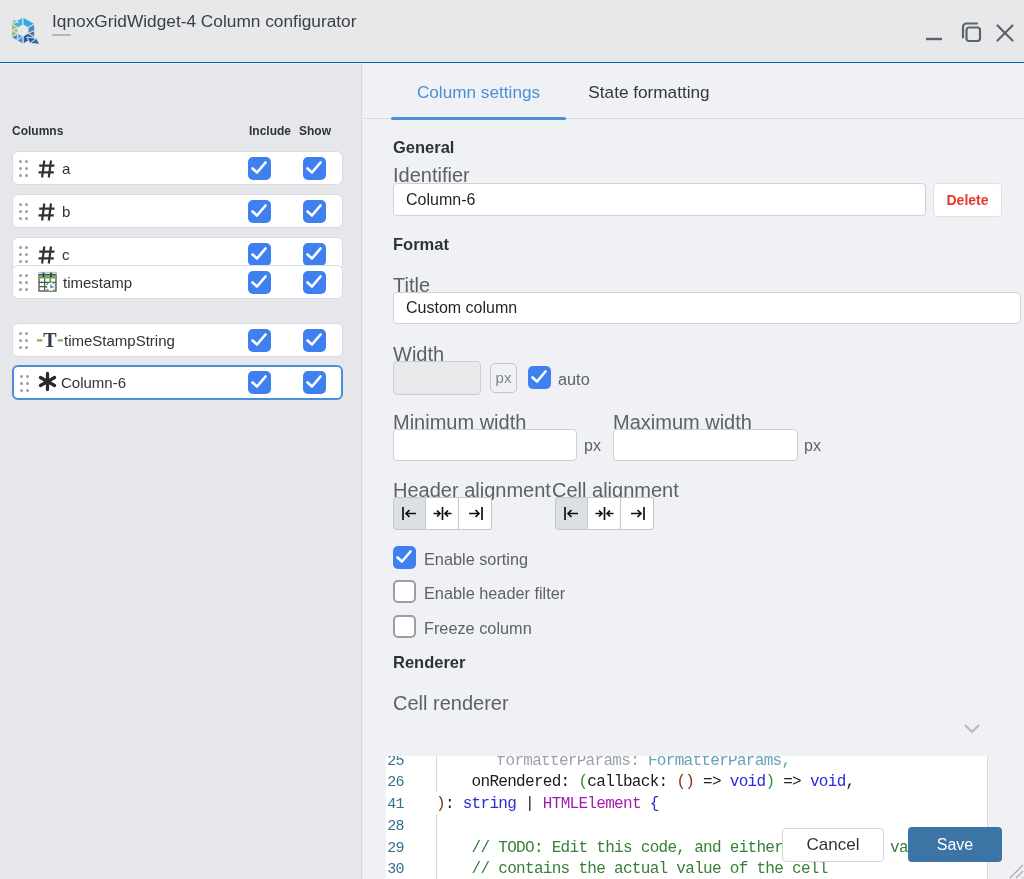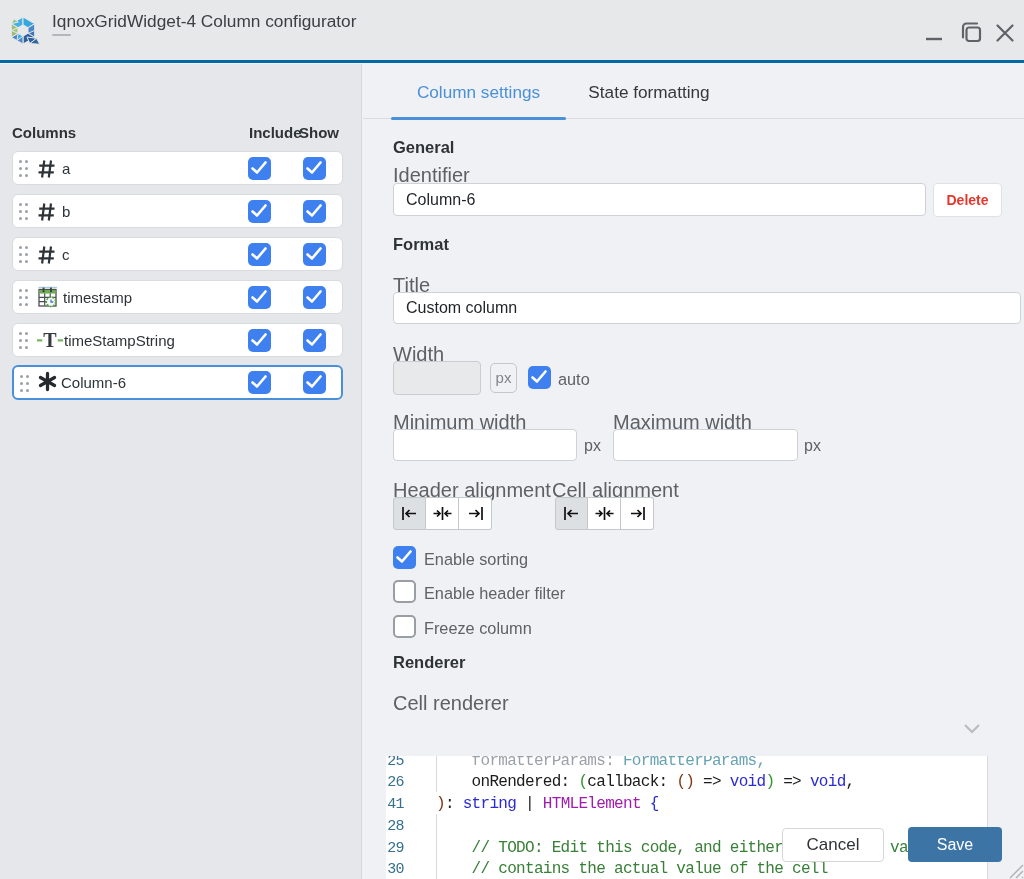--- a/index.html
+++ b/index.html
@@ -1,28 +1,28 @@
 <!DOCTYPE html>
 <html><head>
 <meta charset="utf-8">
 <style>
 * { margin:0; padding:0; box-sizing:border-box; }
 html,body { width:1024px; height:879px; overflow:hidden; font-family:"Liberation Sans",sans-serif; }
 body { background:#f0f1f4; position:relative; }
 .abs { position:absolute; }
 
 
-#titlebar { left:0; top:0; width:1024px; height:63px; background:#e7e8ea; border-bottom:3px solid #0369a1; }
+#titlebar { left:0; top:0; width:1024px; height:63px; background:#e7e8ea; border-bottom:1px solid #0369a1; }
 #title { left:52px; top:11px; font-size:17.3px; color:#3c4044; }
 #titledash { left:52px; top:34px; width:19px; height:2px; background:#b4b7ba; border-radius:1px; }
 
 
 #left { left:0; top:64px; width:362px; height:815px; background:#e6e7ea; border-right:1px solid #d7d9db; }
 #addbtn { left:12px; top:13px; width:332px; height:35px; background:#ccd9f1; border-radius:8px; color:#3f7fe8; font-size:15px; text-align:center; line-height:35px; }
-.lhead { font-weight:bold; font-size:15px; color:#2e3338; top:60px; }
+.lhead { font-weight:bold; font-size:12px; color:#2e3338; top:60px; }
 .lrow { left:12px; width:331px; height:34px; background:#fff; border:1px solid #d9dbde; border-radius:6px; }
 .lrow.sel { border:2px solid #4a90d9; height:35px; }
 .dots { left:6px; top:8px; width:10px; height:17px; }
 .dots i { position:absolute; width:3px; height:3px; border-radius:50%; background:#9aa0a6; }
 .dots i:nth-child(1){left:0;top:0} .dots i:nth-child(2){left:6px;top:0}
 .dots i:nth-child(3){left:0;top:7px} .dots i:nth-child(4){left:6px;top:7px}
 .dots i:nth-child(5){left:0;top:14px} .dots i:nth-child(6){left:6px;top:14px}
 .rowlab { left:49px; top:8px; font-size:15px; color:#2e3338; }
 .cb { width:23px; height:23px; border-radius:5px; background:#3f80f0; }
 .cb svg { position:absolute; left:3px; top:4px; }
@@ -52,21 +52,21 @@
 .albtn.on { background:#dde0e3; }
 
 .ckrow { font-size:16.3px; color:#5d6267;text-align:right; }
 
 
 #editor { left:23px; top:692px; width:602px; height:123px; background:#fff; overflow:hidden; }
 .cl { position:absolute; left:0; font-family:"Liberation Mono",monospace; font-size:16px; letter-spacing:-0.7px; line-height:21.7px; height:22px; white-space:pre; color:#1b1b1b; }
 .num { position:absolute; width:18px; text-align:right; font-family:"Liberation Mono",monospace; font-size:15px; letter-spacing:-0.6px; line-height:21.7px; color:#35708e; }
 .guide { position:absolute; left:50px; width:1px; background:#d6d8da; }
 .kw { color:#2b2bd5; } .tp { color:#a21caf; } .br1 { color:#319331; } .br2 { color:#7b3814; } .cm { color:#388038; }
-.fade1 { color:#9aa1a8; } .fade2 { color:#67a2b5; }
+.fade1 { color:#9aa1a8;padding-left:25px; } .fade2 { color:#67a2b5; }
 
 #cancel { left:419px; top:764px; width:102px; height:34px; background:#fff; border:1px solid #d4d7da; border-radius:4px; font-size:17px; color:#303438; text-align:center; line-height:32px; }
 #save { left:545px; top:763px; width:94px; height:35px; background:#3d74a6; border-radius:4px; font-size:16px; color:#fff; text-align:center; line-height:35px; }
 </style>
 </head>
 <body>
 
 <div class="abs" id="titlebar">
   <svg class="abs" style="left:10px;top:17px" width="30" height="29" viewBox="0 0 30 29">
     <g stroke="#e7e8ea" stroke-width="1">
@@ -174,21 +174,21 @@
         <svg width="16" height="14" viewBox="0 0 16 14">
           <path d="M1.5 7.5 L6 11.5 L14.5 1.5" stroke="#fff" stroke-width="2.6" fill="none" stroke-linecap="round" stroke-linejoin="round"></path>
         </svg>
       </div>
     <div class="abs cb" style="left:290px">
         <svg width="16" height="14" viewBox="0 0 16 14">
           <path d="M1.5 7.5 L6 11.5 L14.5 1.5" stroke="#fff" stroke-width="2.6" fill="none" stroke-linecap="round" stroke-linejoin="round"></path>
         </svg>
       </div>
   </div>
-  <div class="abs lrow" style="top:216px">
+  <div class="abs lrow" style="top:201px">
     <div class="abs dots">
         <i></i>
         <i></i>
         <i></i>
         <i></i>
         <i></i>
         <i></i>
       </div>
     <svg class="abs" style="left:25px;top:5px" width="20" height="23" viewBox="0 0 20 23">
       <rect x="1" y="3.5" width="17" height="16.5" fill="#fff" stroke="#4a4f54" stroke-width="1.3"></rect>

